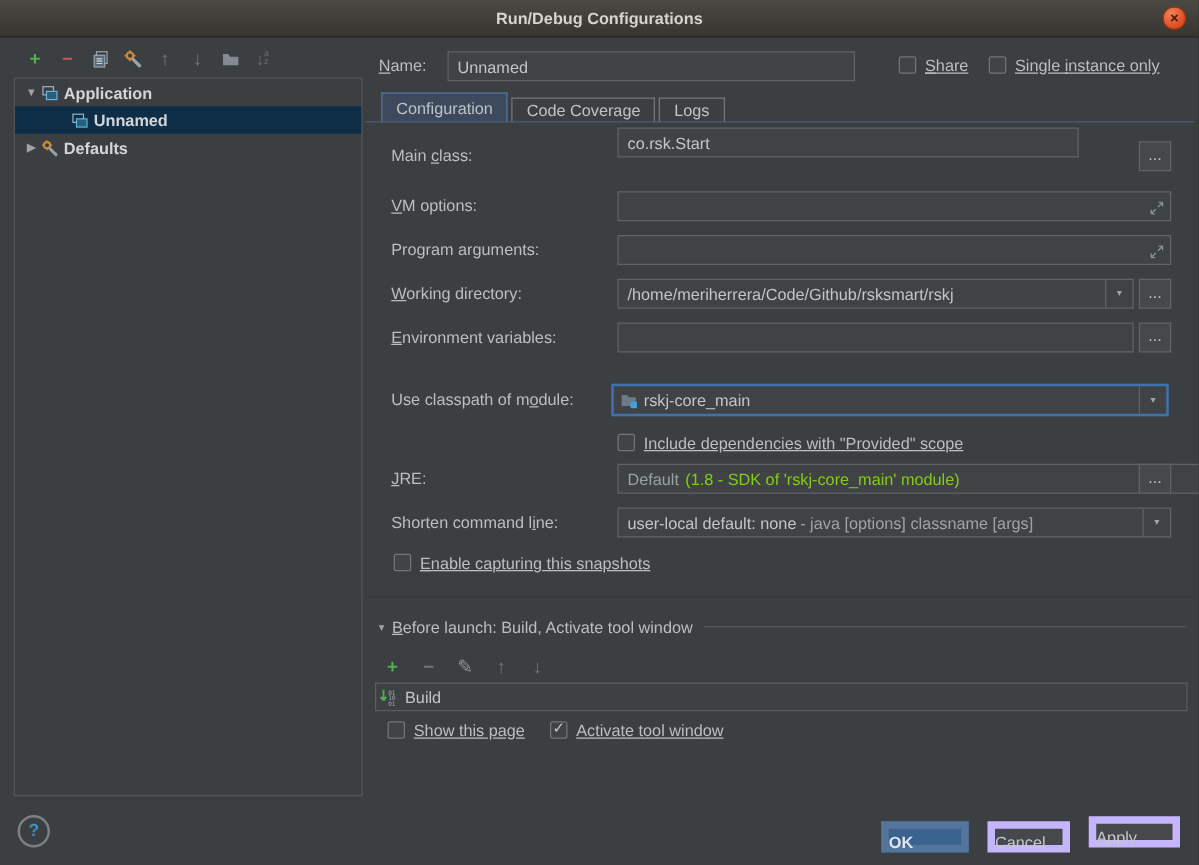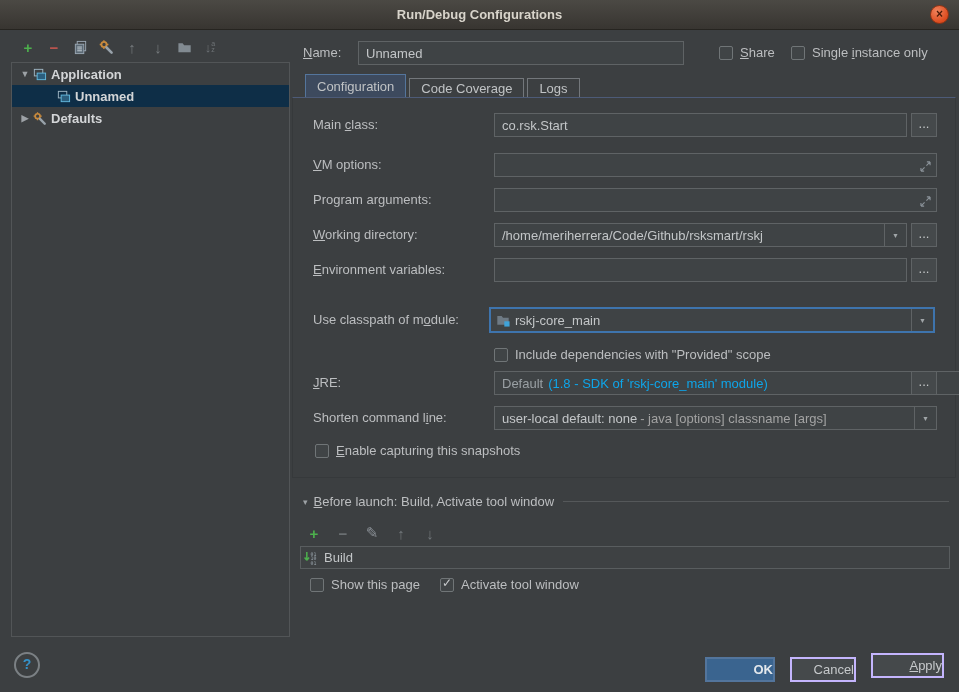--- a/index.html
+++ b/index.html
@@ -35,51 +35,51 @@
   .fld{position:absolute;height:24px;background:#3f4345;border:1px solid #5f6365;
        box-sizing:border-box;display:flex;align-items:center;padding:0 0 0 7px;
        color:#c3c6c8;white-space:nowrap;overflow:hidden;cursor:text;}
   .fld .combo-arrow{margin-left:auto;width:21px;align-self:stretch;border-left:1px solid #5f6365;
        display:flex;align-items:center;justify-content:center;font-size:7px;color:#a0a5a8;cursor:pointer;flex:none;}
   .fld.focused{border:2px solid #3e74ad;height:26px;padding-left:5px;}
   .fld .mod-ic{margin-right:5px;display:flex;flex:none;}
   .fld .expand{position:absolute;right:5px;top:6px;}
   .browse{position:absolute;width:26px;height:24px;background:#45494b;border:1px solid #5f6365;
           box-sizing:border-box;text-align:center;line-height:20px;color:#c3c6c8;cursor:pointer;}
-  .cbrow{position:absolute;display:flex;align-items:flex-end;gap:7px;white-space:nowrap;cursor:pointer;}
+  .cbrow{position:absolute;display:flex;align-items:flex-start;gap:7px;white-space:nowrap;cursor:pointer;text-decoration:underline;}
   .cb{width:14px;height:14px;border:1px solid #707577;border-radius:2px;background:#404446;
       box-sizing:border-box;position:relative;flex:none;}
   .cb span{position:absolute;left:1px;top:-3px;font-size:12px;color:#c6c9cb;}
 
   
   .tabs{position:absolute;left:305px;top:74px;display:flex;align-items:flex-end;}
   .tab{height:19px;line-height:19px;padding:0 11px;border:1px solid #73777b;border-bottom:none;
        background:#3c3f41;margin-right:3px;color:#c0c3c5;cursor:pointer;}
   .tab.active{height:23px;line-height:23px;background:#3d4a5e;border-color:#54759c;}
   .panel{position:absolute;left:292px;top:97px;width:664px;height:381px;
          border:1px solid #36393b;border-top:1px solid #4d5b78;box-sizing:border-box;}
   .muted1{color:#9aa0a4;}
-  .muted2{color:#0ea5e9;}
+  .muted2{color:#84cc16;}
   .dim2{color:#a3a3a3;margin-left:3px;}
 
   
   .bl-header{position:absolute;left:303px;top:494px;right:10px;display:flex;align-items:center;white-space:nowrap;}
   .bl-header .arrow{font-size:9px;color:#9da2a6;margin-right:6px;}
   .bl-header .rule{flex:1;height:1px;background:#55585a;margin-left:9px;}
   .bl-toolbar{position:absolute;left:306px;top:525px;display:flex;gap:13px;align-items:center;}
   .bl-item{position:absolute;left:300px;top:546px;width:650px;height:23px;background:#3e4143;
            border:1px solid #595d5f;box-sizing:border-box;display:flex;align-items:center;gap:5px;
            padding-left:3px;color:#c3c6c8;cursor:pointer;}
 
   
   .help{position:absolute;left:14px;top:652px;width:26px;height:26px;border-radius:50%;
         border:2px solid #7b8084;box-sizing:border-box;text-align:center;line-height:21px;
         font-weight:bold;font-size:14px;color:#3591c8;cursor:pointer;}
-  .btn{position:absolute;height:25px;background:#45494b;border:2px solid #c4b5fd;box-sizing:border-box;
-       color:#c6c9cb;text-align:right;line-height:22px;cursor:pointer;}
+  .btn{position:absolute;height:25px;background:#45494b;border:6px solid #c4b5fd;box-sizing:border-box;
+       color:#c6c9cb;text-align:left;line-height:22px;cursor:pointer;}
   .btn.primary{background:#3a648f;border-color:#53759c;color:#e2e7ec;font-weight:bold;}
 </style>
 </head>
 <body>
 
 <div class="dialog">
 
   <div class="titlebar">
     <span class="title">Run/Debug Configurations</span>
     <div class="close">
@@ -178,21 +178,21 @@
 
   <div class="tabs">
     <div class="tab active"><span>Configuration</span></div>
     <div class="tab"><span>Code Coverage</span></div>
     <div class="tab"><span>Logs</span></div>
   </div>
 
   <div class="panel">
 
     <div class="flabel" style="left:20px;top:15px"><span>Main </span><span class="u">c</span><span>lass:</span></div>
-    <div class="fld" style="left:201px;top:15px;width:413px">
+    <div class="fld" style="left:201px;top:4px;width:369px">
       <span>co.rsk.Start</span>
     </div>
     <div class="browse" style="left:618px;top:15px"><span>...</span></div>
 
     <div class="flabel" style="left:20px;top:55px"><span class="u">V</span><span>M options:</span></div>
     <div class="fld" style="left:201px;top:55px;width:443px">
       <span></span>
       <span class="expand">
         <svg width="11" height="11" viewBox="0 0 12 12" fill="none" stroke="#8a9299" stroke-width="1.2">
           <path d="M7 5 L11 1 M11 1 H7.5 M11 1 V4.5 M5 7 L1 11 M1 11 H4.5 M1 11 V7.5"></path>

